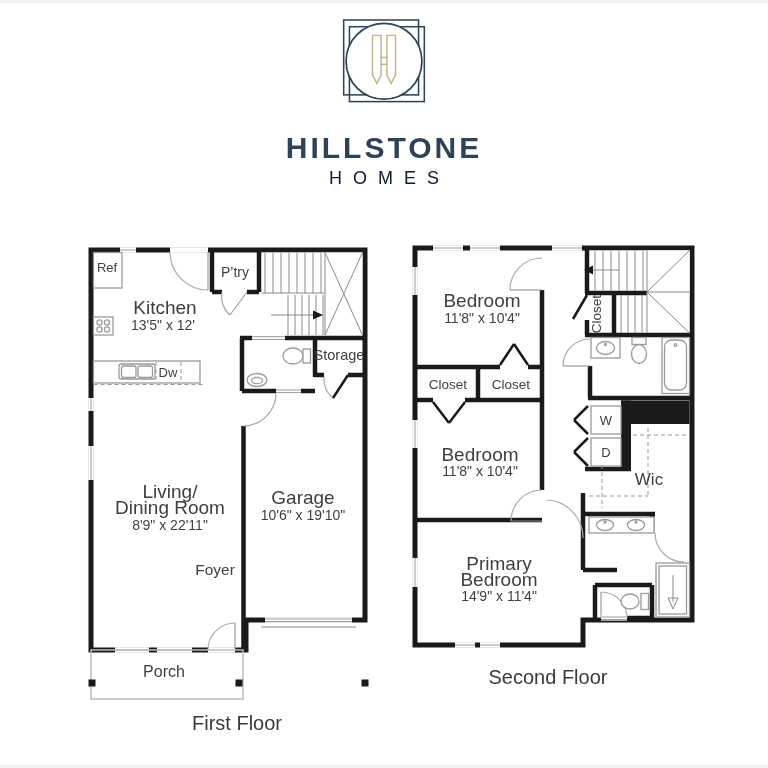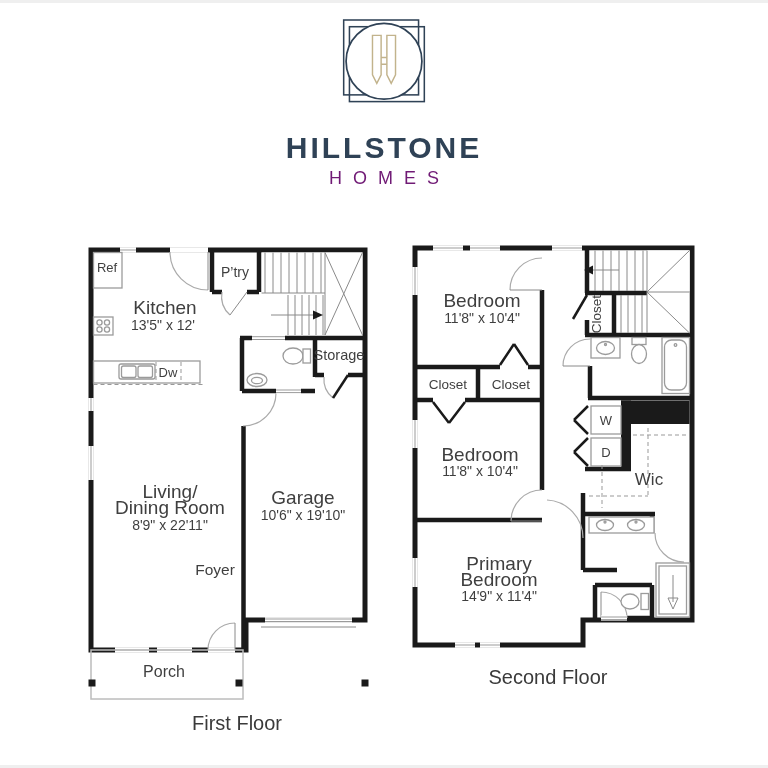--- a/index.html
+++ b/index.html
@@ -2,21 +2,21 @@
 <html><head>
 <meta charset="utf-8">
 <style>
   html,body{margin:0;padding:0;background:#fff;}
   body{width:768px;height:768px;position:relative;overflow:hidden;
        font-family:"Liberation Sans", sans-serif;}
   .edge-strip{position:absolute;left:0;width:768px;height:3px;background:#efefef;}
   #brand-title{position:absolute;left:0;top:131px;width:768px;text-align:center;
        font-size:30px;font-weight:700;letter-spacing:3px;color:#2f4256;}
   #brand-tagline{position:absolute;left:0;top:168px;width:768px;text-align:center;
-       font-size:18px;font-weight:400;letter-spacing:11px;text-indent:11px;color:#701a75;}
+       font-size:18px;font-weight:400;letter-spacing:11px;text-indent:11px;color:#0f172a;}
   svg{position:absolute;}
   svg text{font-family:"Liberation Sans", sans-serif;fill:#3f3f3f;}
   .room-name{font-size:19px;}
   .room-dims{font-size:14px;}
   .small-label{font-size:13.5px;}
   .mid-label{font-size:14.5px;}
   .caption{font-size:20px;fill:#3a3a3a;}
   .wall{stroke:#1a1a1a;stroke-width:5;fill:none;}
   .wall-thin{stroke:#1a1a1a;stroke-width:4.5;fill:none;}
   .leaf{stroke:#1a1a1a;stroke-width:2.5;fill:none;}

